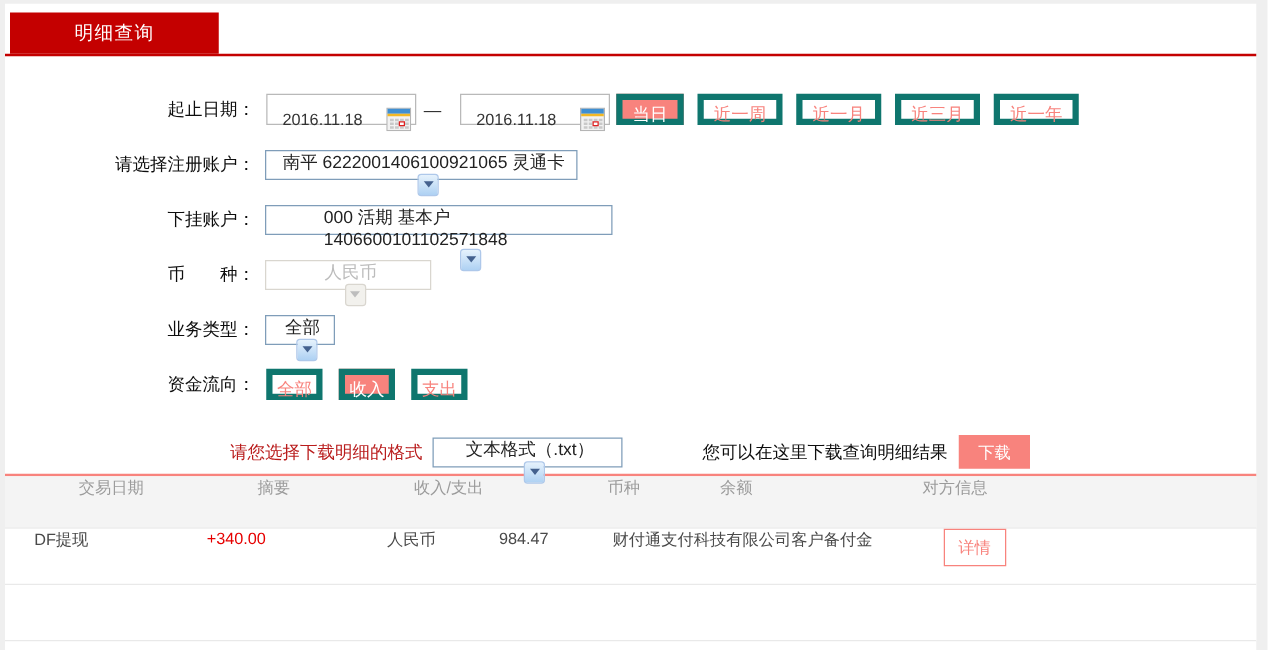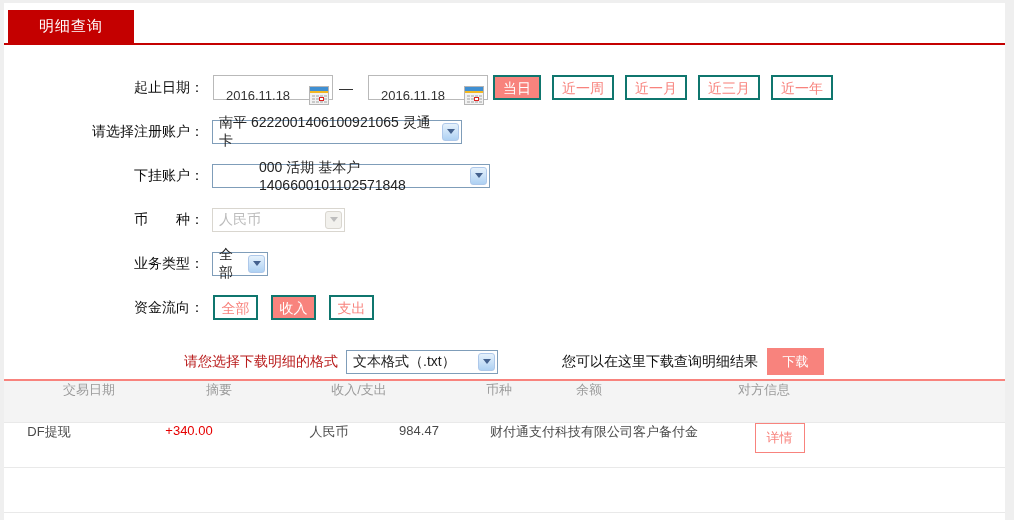--- a/index.html
+++ b/index.html
@@ -11,53 +11,53 @@
     overflow:hidden; position:relative;
   }
   .panel {
     position:absolute; left:4px; top:3px;
     width:1001px; height:560px;
     background:#ffffff;
   }
   
   .tab-bar { padding-top:7px; border-bottom:2px solid #c40000; }
   .tab {
-    margin-left:4px; width:126px; height:33px;
+    margin-left:4px; width:167px; height:33px;
     background:#c40000; color:#ffffff;
     font-size:15px; display:flex; align-items:center; justify-content:center;
     cursor:pointer; letter-spacing:1px;
   }
   
   .form { padding-top:30px; }
   .form-row { display:flex; align-items:center; margin-bottom:19px; height:25px; }
   .form-label { width:200px; flex-shrink:0; text-align:right; font-size:14px; color:#0d0d0d; white-space:pre; }
   .date-box {
     margin-left:9px; width:120px; height:25px;
     border:1px solid #b9b9b9; background:#fff;
     display:flex; align-items:center; justify-content:space-between;
     padding:16px 3px 0 12px; cursor:text;
   }
   .date-text { font-size:13px; color:#333; }
   .cal-icon { display:flex; cursor:pointer; }
   .dash { margin:0 6px; color:#333; font-size:14px; }
   .pill {
     margin-left:11px; height:25px; padding:0 8px;
-    background:#fff; border:2px solid #0f766e; color:#f8837d;
+    background:#fff; border:5px solid #0f766e; color:#f8837d;
     font-size:14px; font-family:inherit; cursor:pointer; line-height:23px;
   }
   .pill.filled { background:#f8837d; color:#fff; }
   .pill.first { margin-left:5px; }
   .flow-pill { margin-left:13px; width:45px; padding:0; text-align:center; }
   .flow-pill.first { margin-left:9px; }
   
   .xp-select {
     margin-left:8px; height:24px;
     border:1px solid #7f9db9; background:#fff;
     display:inline-flex; align-items:center; justify-content:space-between;
-    padding:0 2px 0 6px; font-size:14px; color:#222; cursor:pointer;
+    padding:0 2px 0 6px; font-size:14px; color:#222; cursor:pointer;flex-direction:column;
   }
   .xp-arrow {
     width:17px; height:18px; margin-left:7px; flex-shrink:0;
     border:1px solid #aec8ea; border-radius:3px;
     background:linear-gradient(#e6f2fc,#aed1f3);
     display:flex; align-items:center; justify-content:center;
   }
   .chev { width:0; height:0; border-left:4px solid transparent; border-right:4px solid transparent; border-top:5px solid #44618e; }
   .xp-select.disabled { border-color:#d9d6cf; color:#bcbcbc; cursor:default; }
   .xp-select.disabled .xp-arrow { background:#f2f1ed; border-color:#d9d6cf; }

